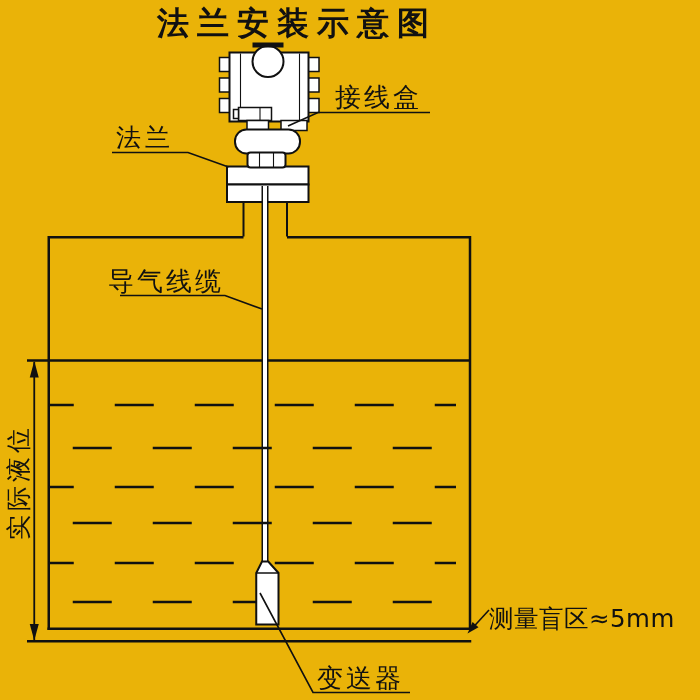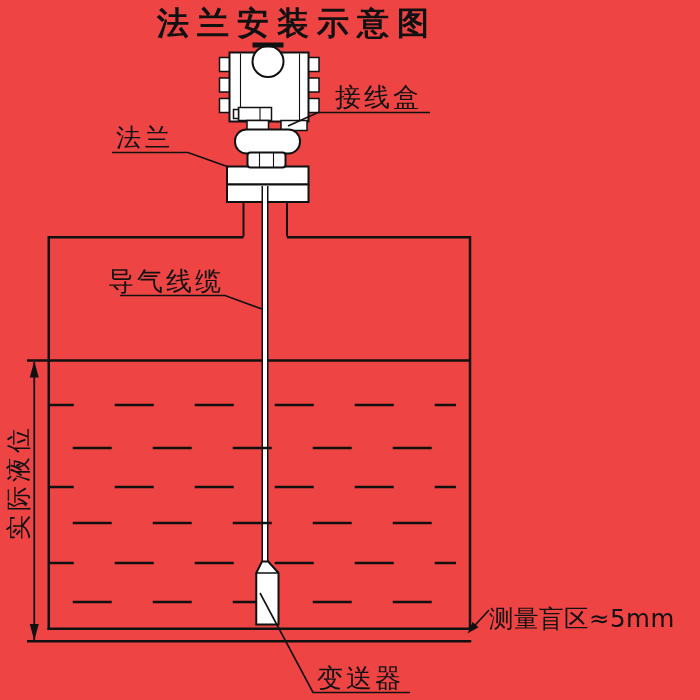--- a/index.html
+++ b/index.html
@@ -1,17 +1,17 @@
 <!DOCTYPE html>
 <html><head>
 <meta charset="utf-8">
 <style>
   html,body{margin:0;padding:0;background:#ffffff;}
   .page{
-    width:700px;height:700px;background:#ef4444;position:relative;overflow:hidden;
+    width:700px;height:700px;background:#eab308;position:relative;overflow:hidden;
     font-family:"DejaVu Sans",sans-serif;
   }
   svg text{
     font-family:"DejaVu Sans",sans-serif;
     fill:#111111;
   }
   .t-title{font-size:32px;font-weight:bold;letter-spacing:8px;}
   .t-label{font-size:26px;letter-spacing:3px;}
   .t-label-sm{font-size:25px;letter-spacing:4px;}
   .t-blind{font-size:24.5px;letter-spacing:0.5px;}

